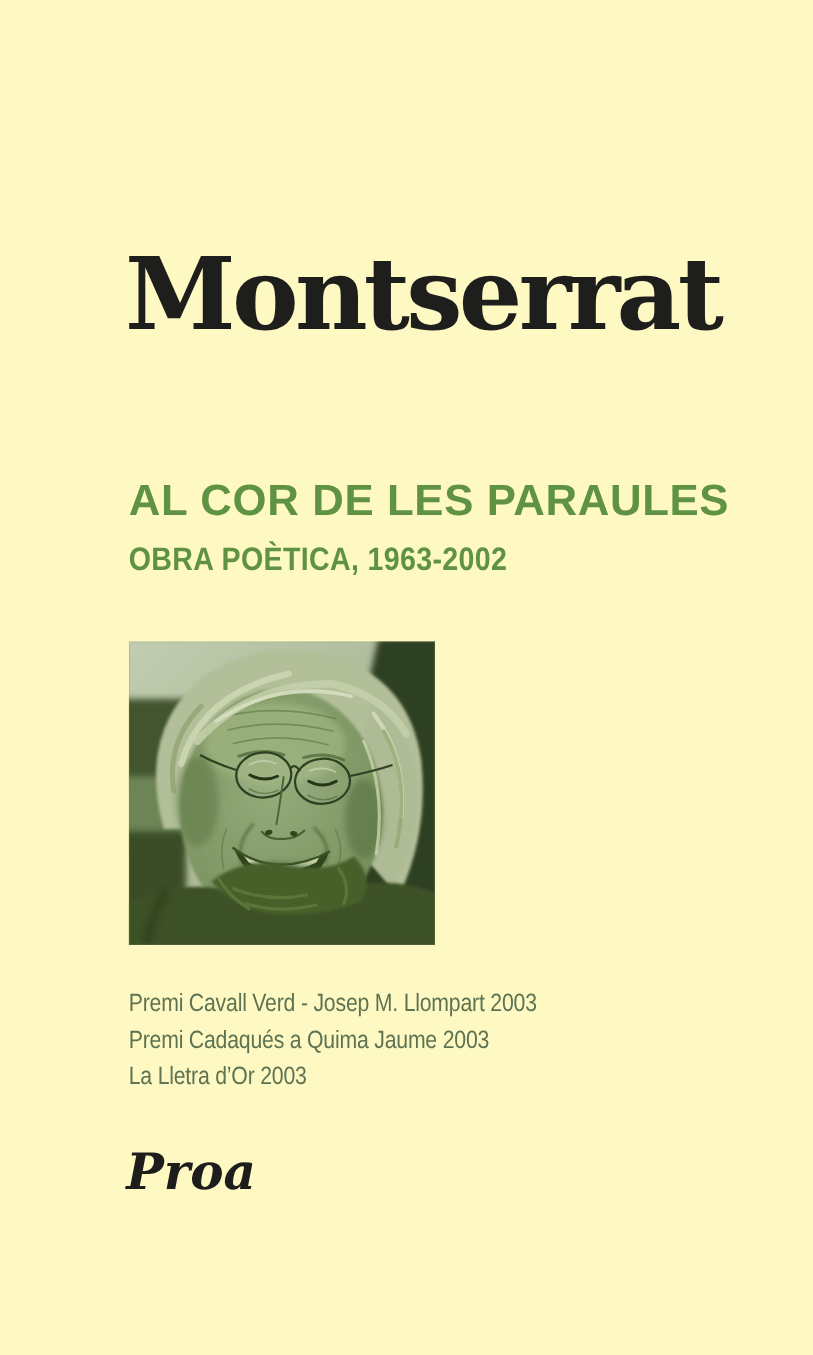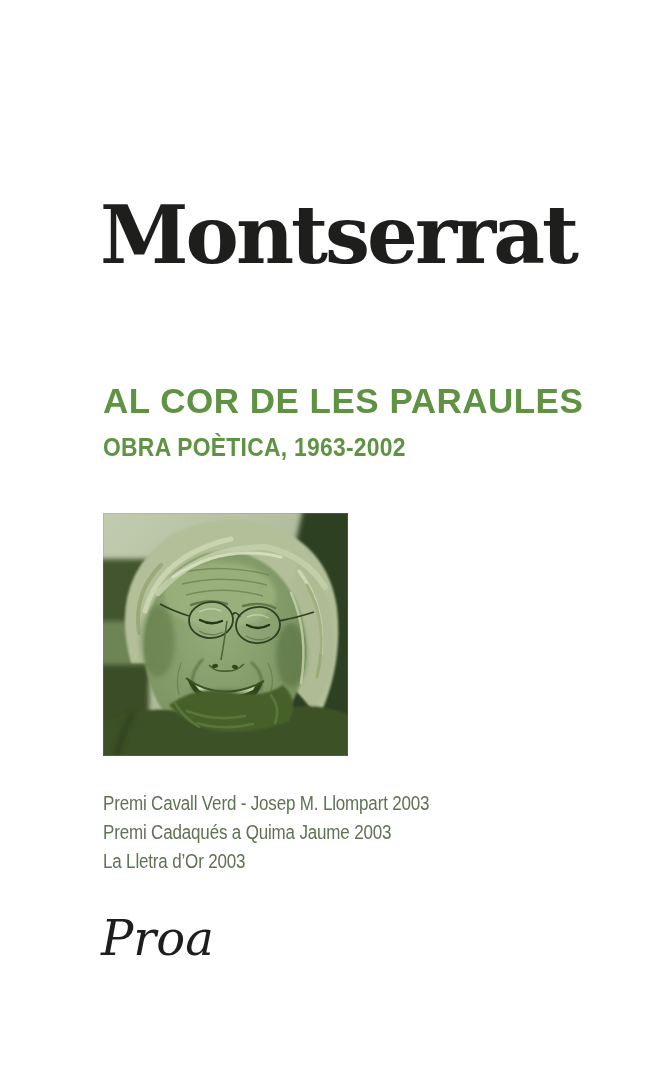--- a/index.html
+++ b/index.html
@@ -1,19 +1,19 @@
 <!DOCTYPE html>
 <html><head>
 <meta charset="utf-8">
 <style>
   html,body{margin:0;padding:0;background:#e8e8e8;}
   .cover{
     position:relative;
     width:650px;height:1084px;
-    background:#ffffff;
+    background:#fef9c3;
     overflow:hidden;
     font-family:"Liberation Sans",sans-serif;
   }
   .author{
     position:absolute;left:100px;top:195px;
     font-family:"DejaVu Serif",serif;
     font-weight:bold;
     font-size:80px;line-height:81px;
     letter-spacing:-3px;
     color:#1e1e1c;
@@ -45,22 +45,22 @@
     position:absolute;left:103px;top:789px;
     font-size:20px;line-height:29px;
     letter-spacing:-.2px;
     color:#5e7352;
     white-space:nowrap;
     transform:scaleX(.85);transform-origin:0 0;
   }
   .publisher{
     position:absolute;left:101px;top:916px;
     font-family:"DejaVu Serif",serif;
-    font-style:italic;font-weight:normal;
-    font-size:48px;line-height:44px;
+    font-style:italic;font-weight:bold;
+    font-size:40px;line-height:44px;
     color:#1d1d1b;
     white-space:nowrap;
   }
 </style>
 </head>
 <body>
 
 <div class="cover">
 
   <div class="author">

